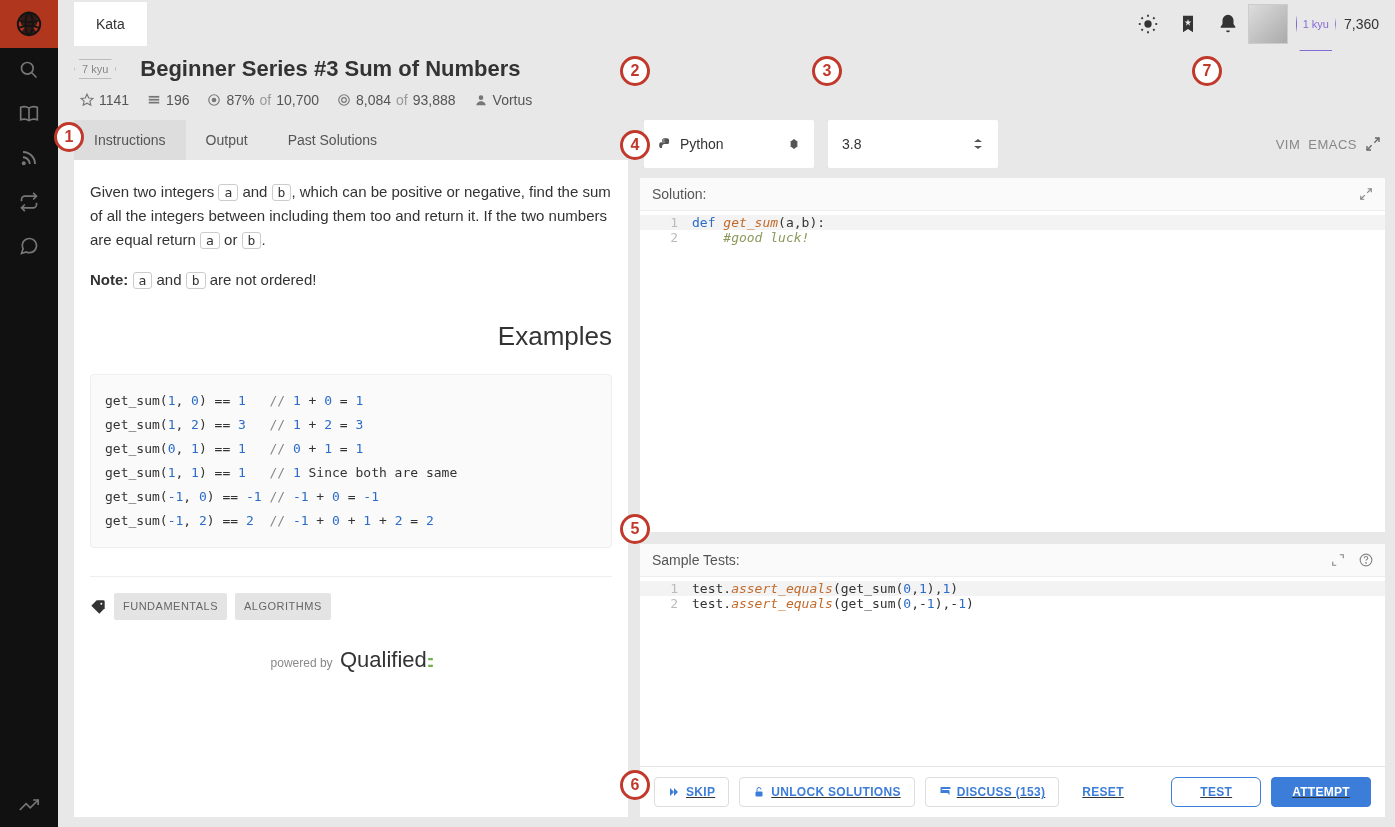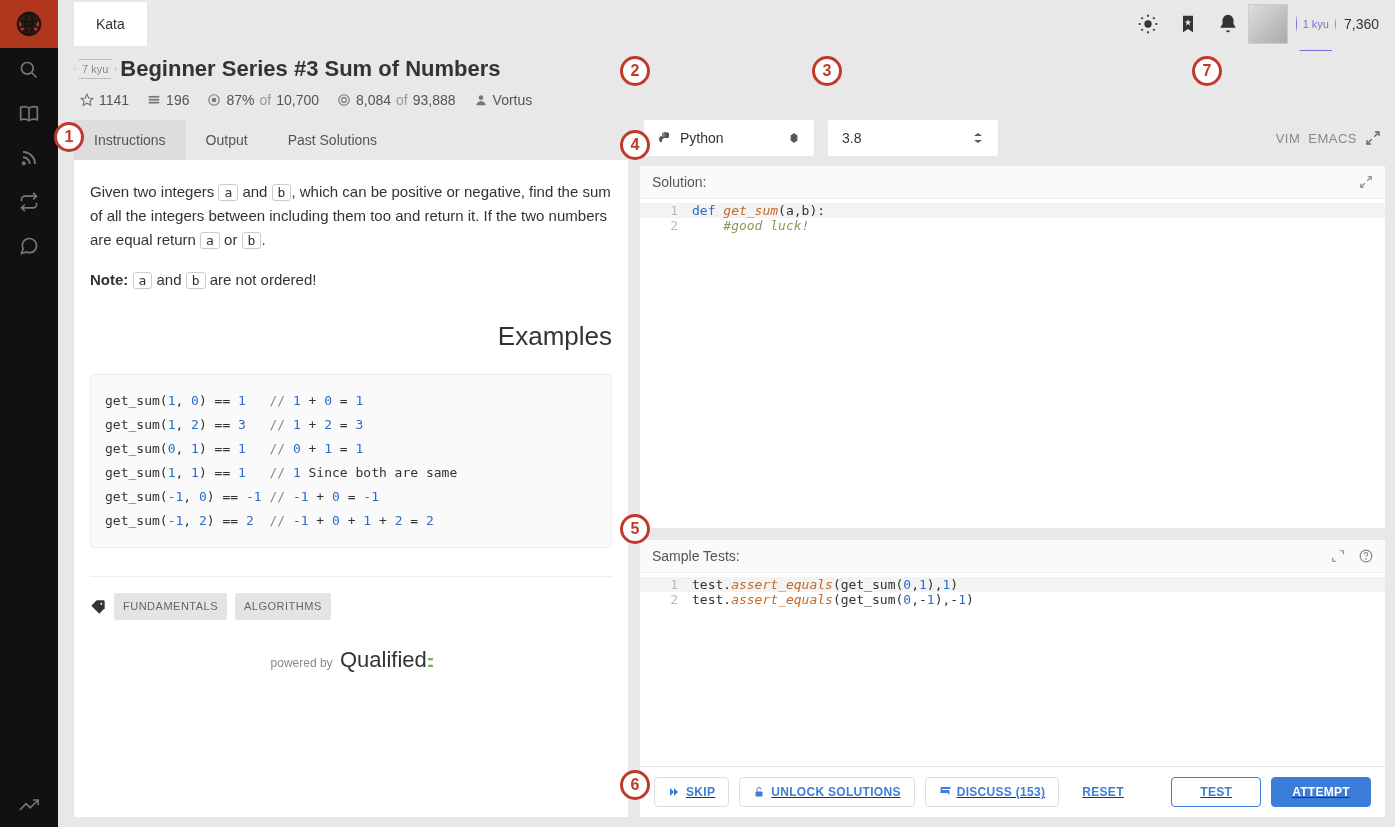--- a/index.html
+++ b/index.html
@@ -17,21 +17,21 @@
 
 .topbar { height: 48px; display: flex; align-items: center; padding: 0 16px 0 16px; }
 .topbar .tab-kata { background: #fff; padding: 14px 22px; font-size: 14px; color: #333; margin-left: 0; }
 .topbar .flex-spacer { flex: 1; }
 .topbar .tbicon { width: 40px; height: 40px; display: flex; align-items: center; justify-content: center; color: #333; cursor: pointer; }
 .avatar { width: 40px; height: 40px; background: linear-gradient(135deg,#ddd,#aaa); border:1px solid #ccc; }
 .rank-badge { border: 1.5px solid #856bd6; color: #856bd6; font-size: 11px; padding: 20px 6px; clip-path: polygon(10% 0, 90% 0, 100% 50%, 90% 100%, 10% 100%, 0 50%); margin-left: 8px; }
 .honor { font-size: 14px; margin-left: 8px; color:#333; }
 
 
-.kata-head { padding: 8px 16px 6px 16px; display: flex; align-items: center; gap: 4px; }
+.kata-head { padding: 8px 16px 6px 16px; display: flex; align-items: center; gap: 24px; }
 .kyu-badge { border: 1px solid #bbb; color: #888; font-size: 11px; padding: 3px 7px; clip-path: polygon(12% 0, 88% 0, 100% 50%, 88% 100%, 12% 100%, 0 50%); }
 .kata-title { font-size: 22px; font-weight: 600; color: #333; }
 
 
 .stats { padding: 4px 16px 12px 22px; display: flex; gap: 18px; font-size: 14px; color: #555; align-items: center; }
 .stats .stat { display: flex; gap: 5px; align-items: center; }
 .stats .of { color: #999; }
 
 
 .body { flex: 1; display: flex; gap: 12px; padding: 0 10px 10px 16px; min-height: 0; }
@@ -49,21 +49,21 @@
 .codebox .cmt { color: #888; }
 .tags { margin-top: 28px; border-top: 1px solid #eee; padding-top: 16px; display: flex; gap: 8px; align-items: center; }
 .tag { background: #e4e4e4; color: #666; font-size: 11px; padding: 5px 9px; border-radius: 2px; letter-spacing: .5px; }
 .powered { text-align: center; margin-top: 22px; font-size: 12px; color: #888; }
 .powered .q { font-size: 22px; color: #333; font-weight: 400; margin-left: 4px; }
 .powered .dots { color: #6a4; font-weight: bold; letter-spacing: -3px; font-size:16px; }
 
 
 .right-pane { flex: 1; display: flex; flex-direction: column; min-width: 0; }
 .sel-row { display: flex; gap: 14px; align-items: center; padding: 0 4px 10px 4px; }
-.dropdown { background: #fff; border-radius: 2px; padding: 10px 14px; font-size: 14px; color: #333; width: 170px; display: flex; align-items: center; gap: 8px; cursor: pointer; position: relative; }
+.dropdown { background: #fff; border-radius: 2px; padding: 16px 14px; font-size: 14px; color: #333; width: 170px; display: flex; align-items: center; gap: 8px; cursor: pointer; position: relative; }
 .dropdown .chev { margin-left: auto; }
 .ed-modes { display: flex; gap: 8px; font-size: 13px; color: #888; align-items: center; letter-spacing: 0.5px; }
 
 .panel { background: #fafafa; display: flex; flex-direction: column; }
 .panel.solution { flex: 1.6; margin-bottom: 12px; }
 .panel.tests { flex: 1; }
 .panel-head { padding: 8px 12px; font-size: 14px; color: #555; display: flex; align-items: center; }
 .panel-head .picons { margin-left: auto; display: flex; gap: 14px; color: #888; }
 .editor { background: #fff; border-top: 1px solid #eee; font-family: "Consolas", monospace; font-size: 13px; padding: 4px 0; flex: 1; }
 .eline { display: flex; }
@@ -71,21 +71,21 @@
 .lineno { width: 52px; text-align: right; padding-right: 14px; color: #bbb; user-select: none; }
 .code { white-space: pre; }
 .kw { color: #2a6cc9; }
 .fn { color: #c26a2a; font-style: italic; }
 .str-cmt { color: #8a9a5b; font-style: italic; }
 .numc { color: #2a6cc9; }
 
 
 .bottombar { background: #fff; padding: 10px 14px; display: flex; gap: 10px; align-items: center; border-top: 1px solid #e5e5e5; text-decoration: underline; }
 .bbtn { border: 1px solid #ddd; border-radius: 4px; padding: 7px 13px; font-size: 12px; color: #3b7dd8; font-weight: 600; cursor: pointer; display: flex; align-items: center; gap: 6px; letter-spacing: .3px; }
-.bbtn.test-btn { border-color: #3b7dd8; padding: 7px 28px; }
+.bbtn.test-btn { border-color: #3b7dd8; padding: 7px 28px; border-radius: 6px; }
 .bbtn.attempt { background: #3b7dd8; color: #fff; border-color: #3b7dd8; padding: 7px 20px; }
 
 
 .marker { position: absolute; width: 30px; height: 30px; border: 3px solid #c0392b; border-radius: 50%; background: #fff; color: #c0392b; font-weight: bold; font-size: 16px; display: flex; align-items: center; justify-content: center; z-index: 100; }
 
 svg { display: block; }
 </style>
 </head>
 <body>
 

